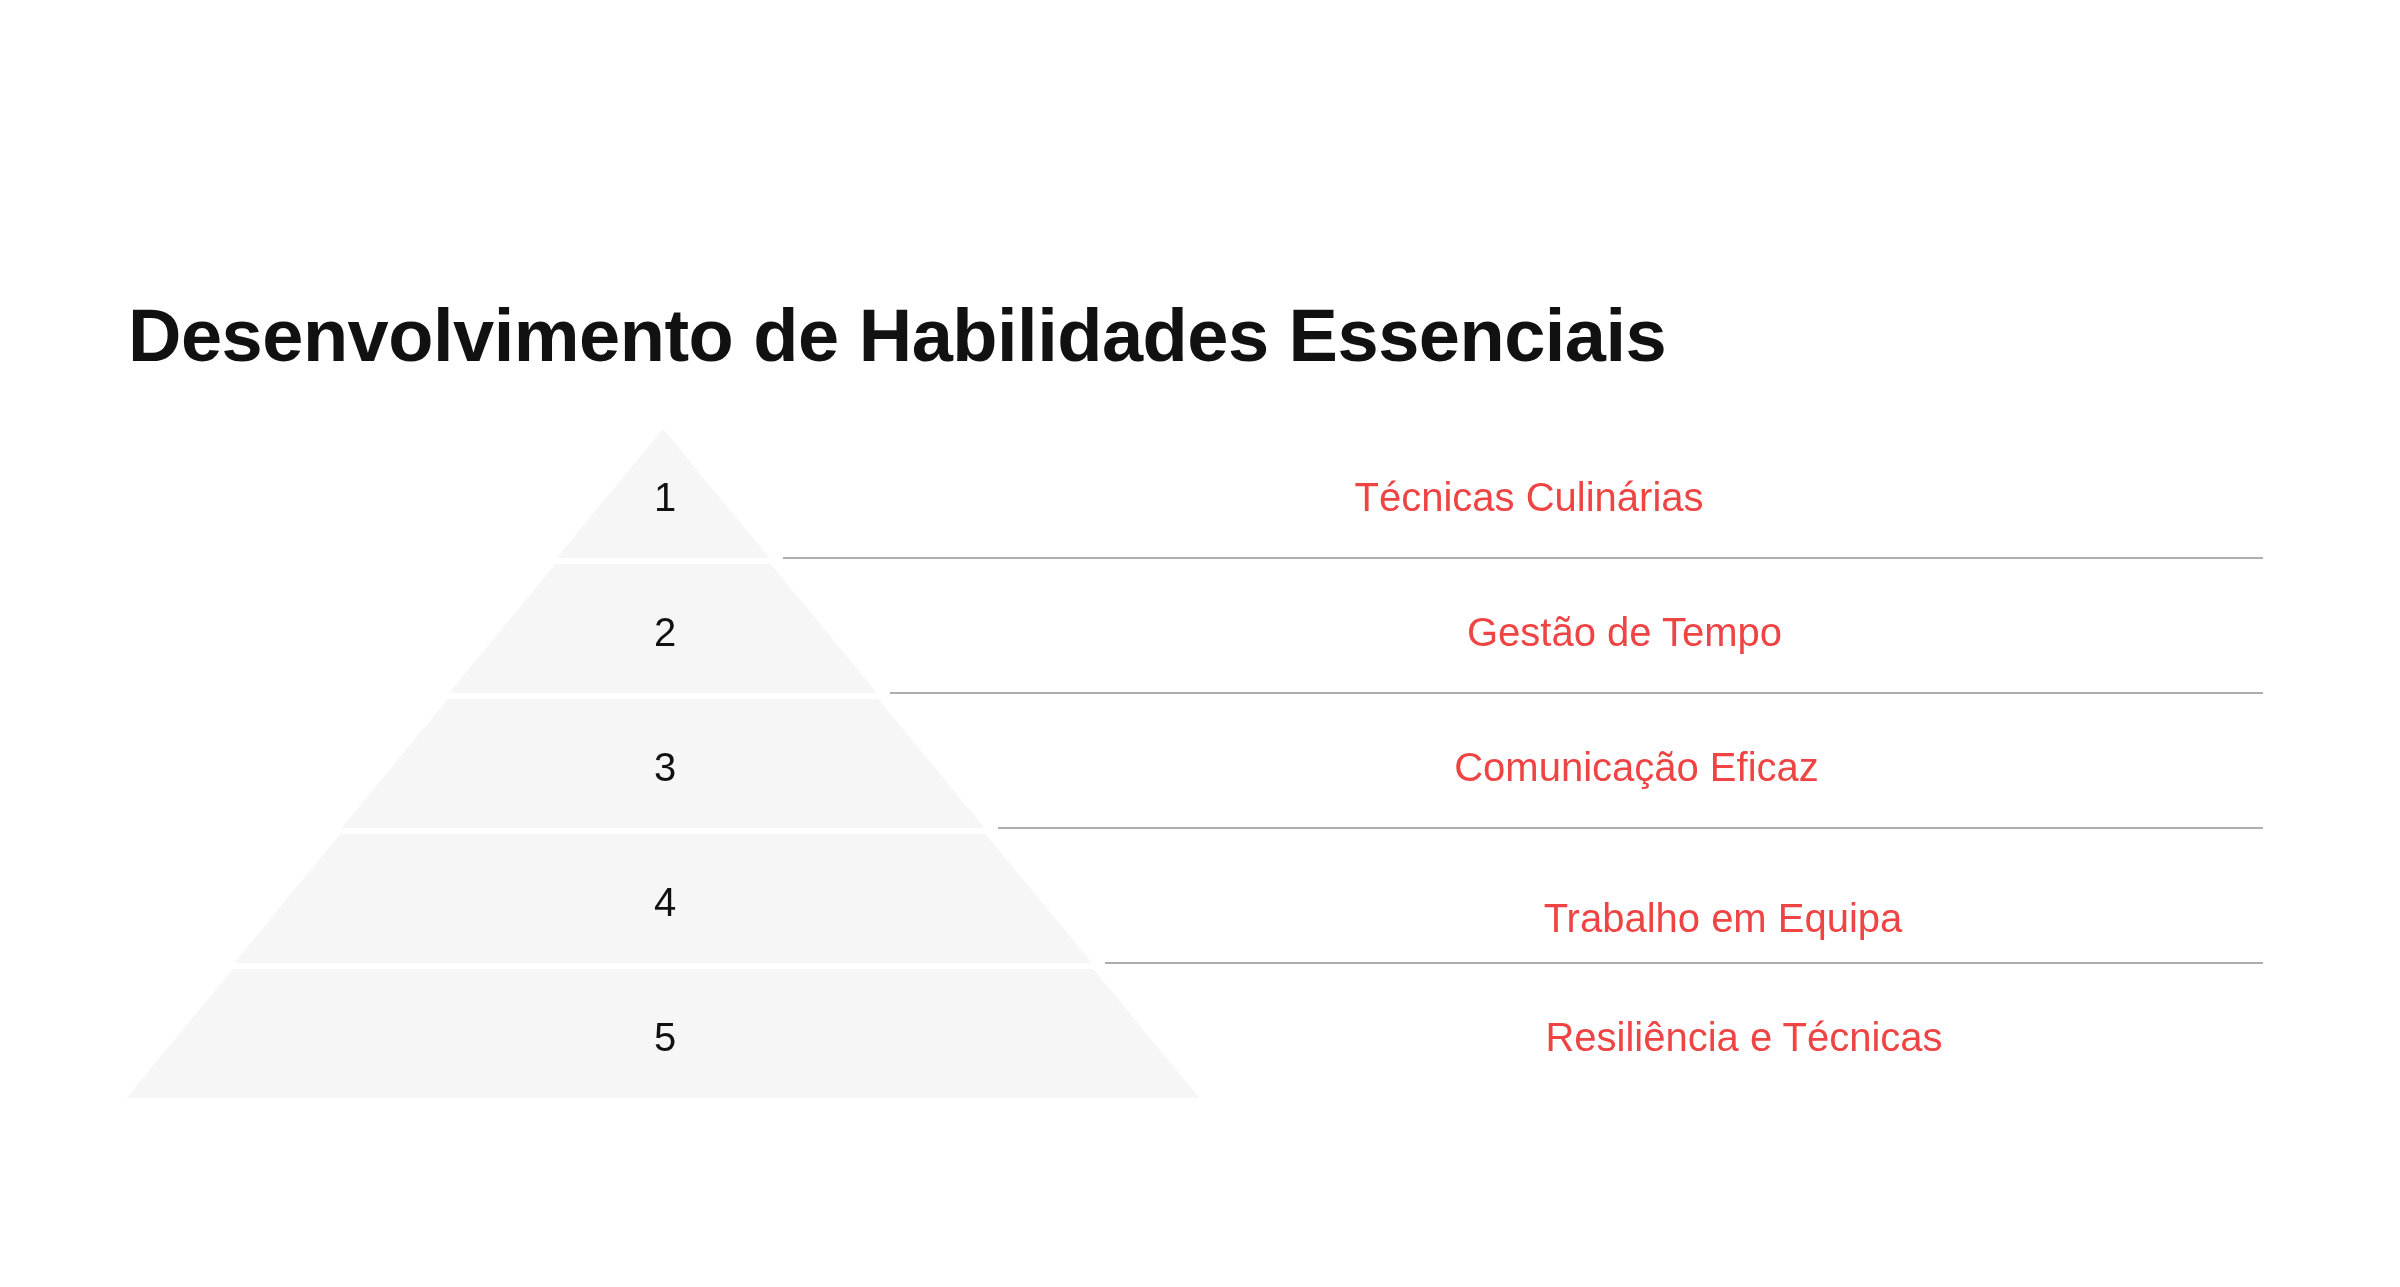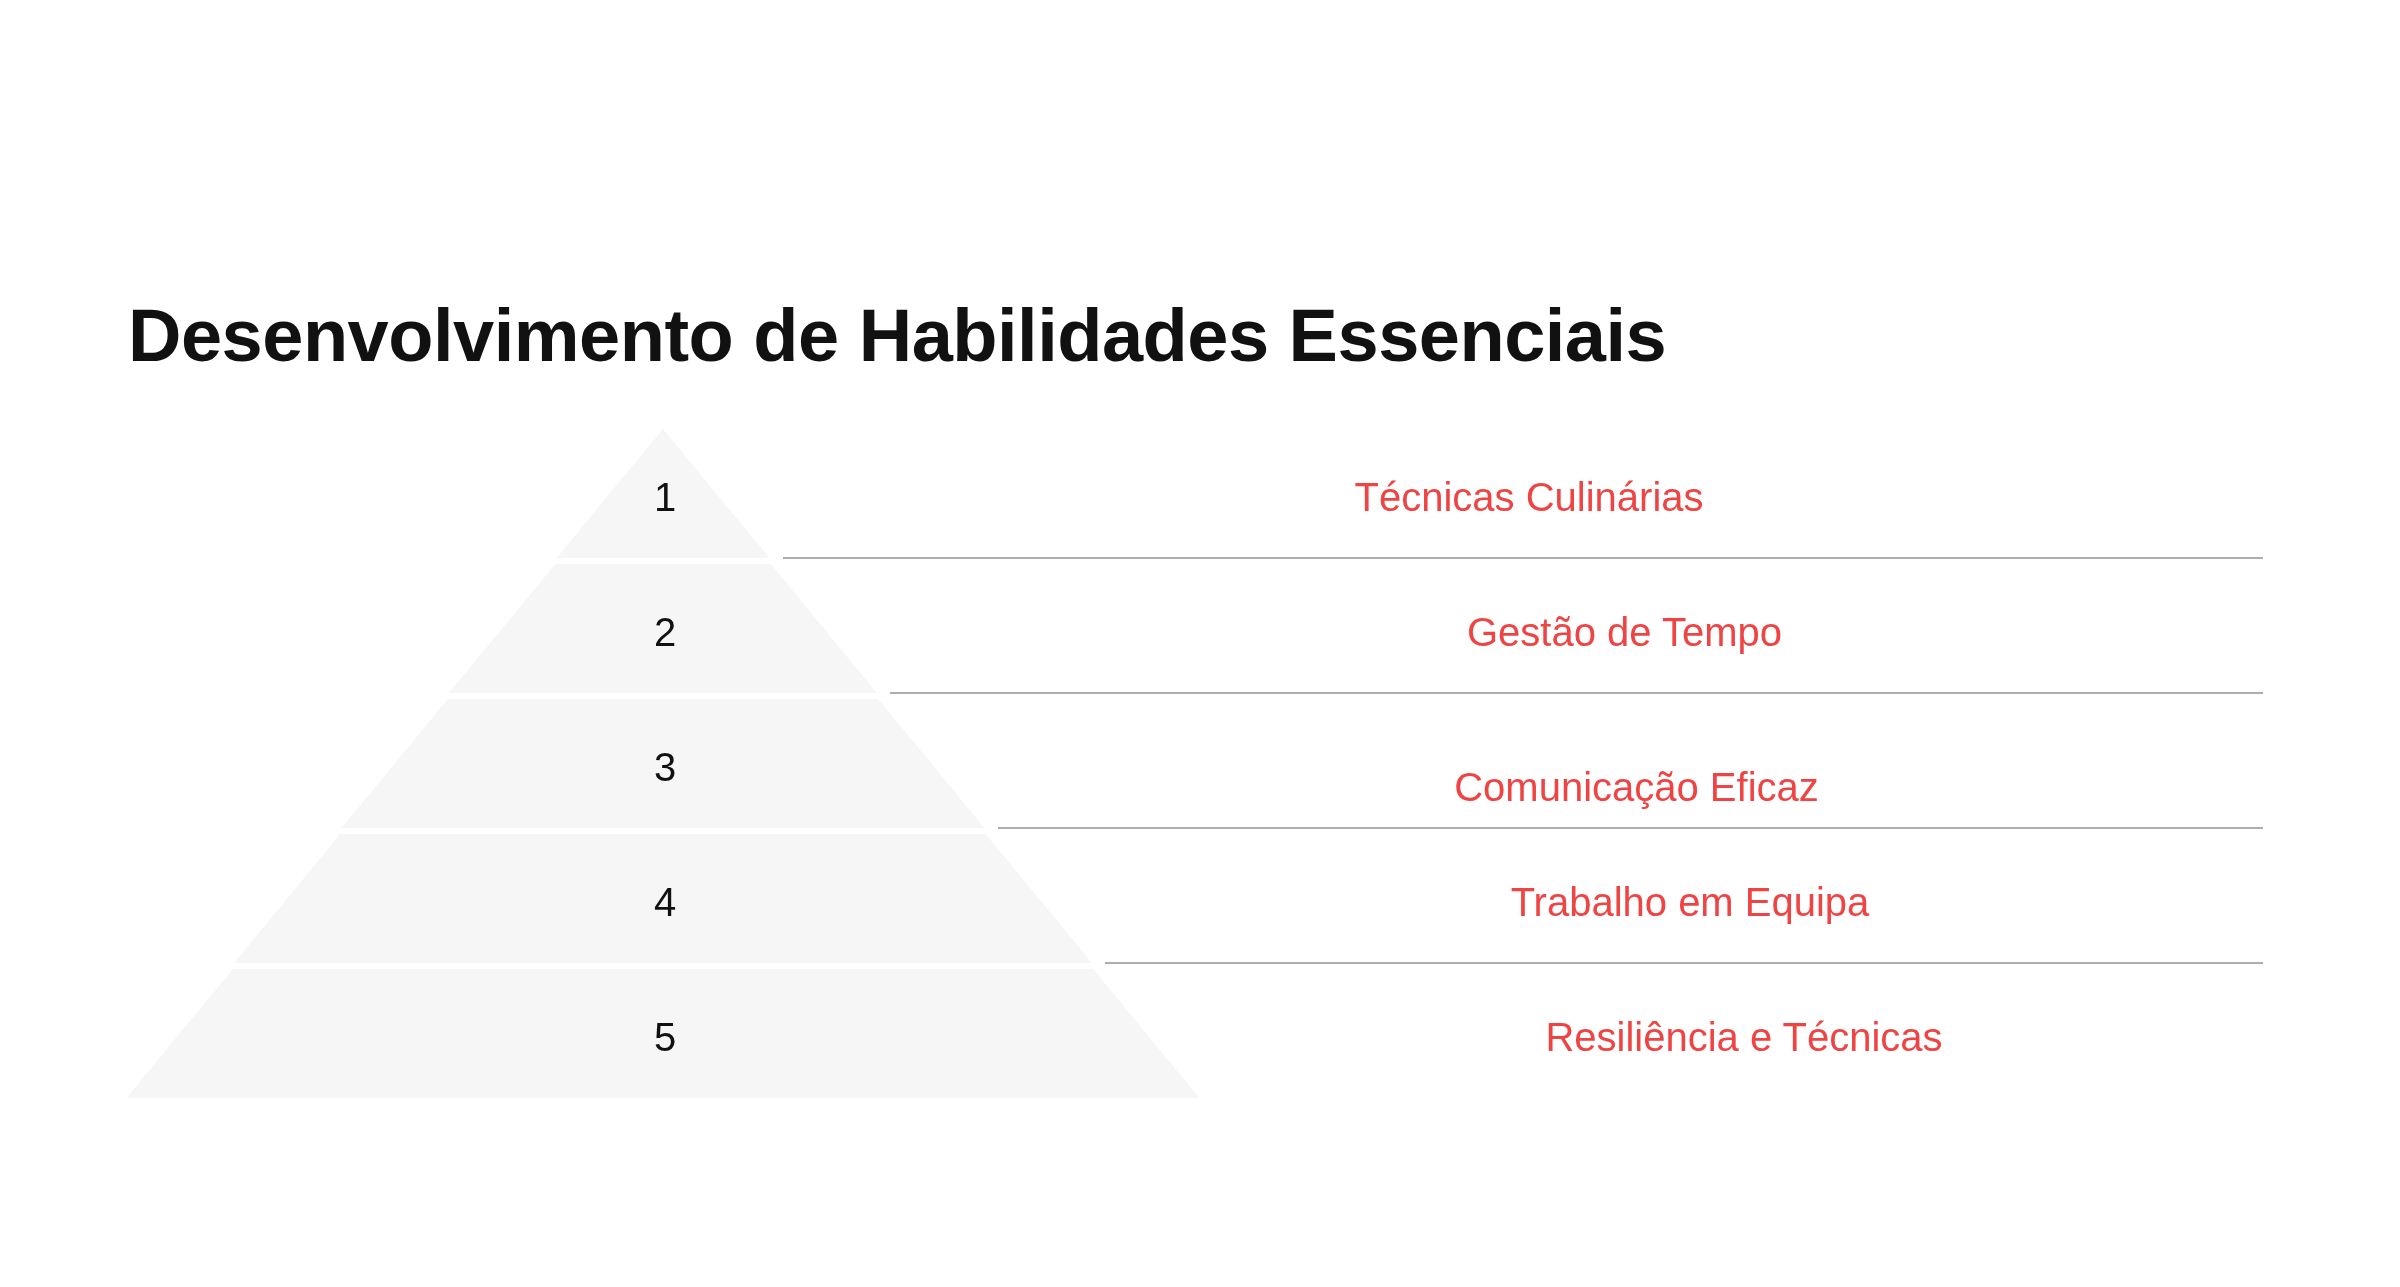--- a/index.html
+++ b/index.html
@@ -124,27 +124,27 @@
       <div class="level-divider" style="left:783px; top:557px; width:1480px;"></div>
 
       <div class="level-row" style="left:0px; top:564px; width:2400px;">
         <span class="level-number">2</span>
         <span class="level-label" style="left:944px; width:1361px;">Gestão de Tempo</span>
       </div>
       <div class="level-divider" style="left:890px; top:692px; width:1373px;"></div>
 
       <div class="level-row" style="left:0px; top:699px; width:2400px;">
         <span class="level-number">3</span>
-        <span class="level-label" style="left:1010px; width:1253px;margin-top:20px;">Comunicação Eficaz</span>
+        <span class="level-label" style="left:1010px; width:1253px;">Comunicação Eficaz</span>
       </div>
       <div class="level-divider" style="left:998px; top:827px; width:1265px;"></div>
 
       <div class="level-row" style="left:0px; top:834px; width:2400px;">
         <span class="level-number">4</span>
-        <span class="level-label" style="left:1117px; width:1146px;">Trabalho em Equipa</span>
+        <span class="level-label" style="left:1150px; width:1146px;margin-top:16px;">Trabalho em Equipa</span>
       </div>
       <div class="level-divider" style="left:1105px; top:962px; width:1158px;"></div>
 
       <div class="level-row" style="left:0px; top:969px; width:2400px;">
         <span class="level-number">5</span>
         <span class="level-label" style="left:1225px; width:1038px;">Resiliência e Técnicas</span>
       </div>
 
     </div>
   </div>

